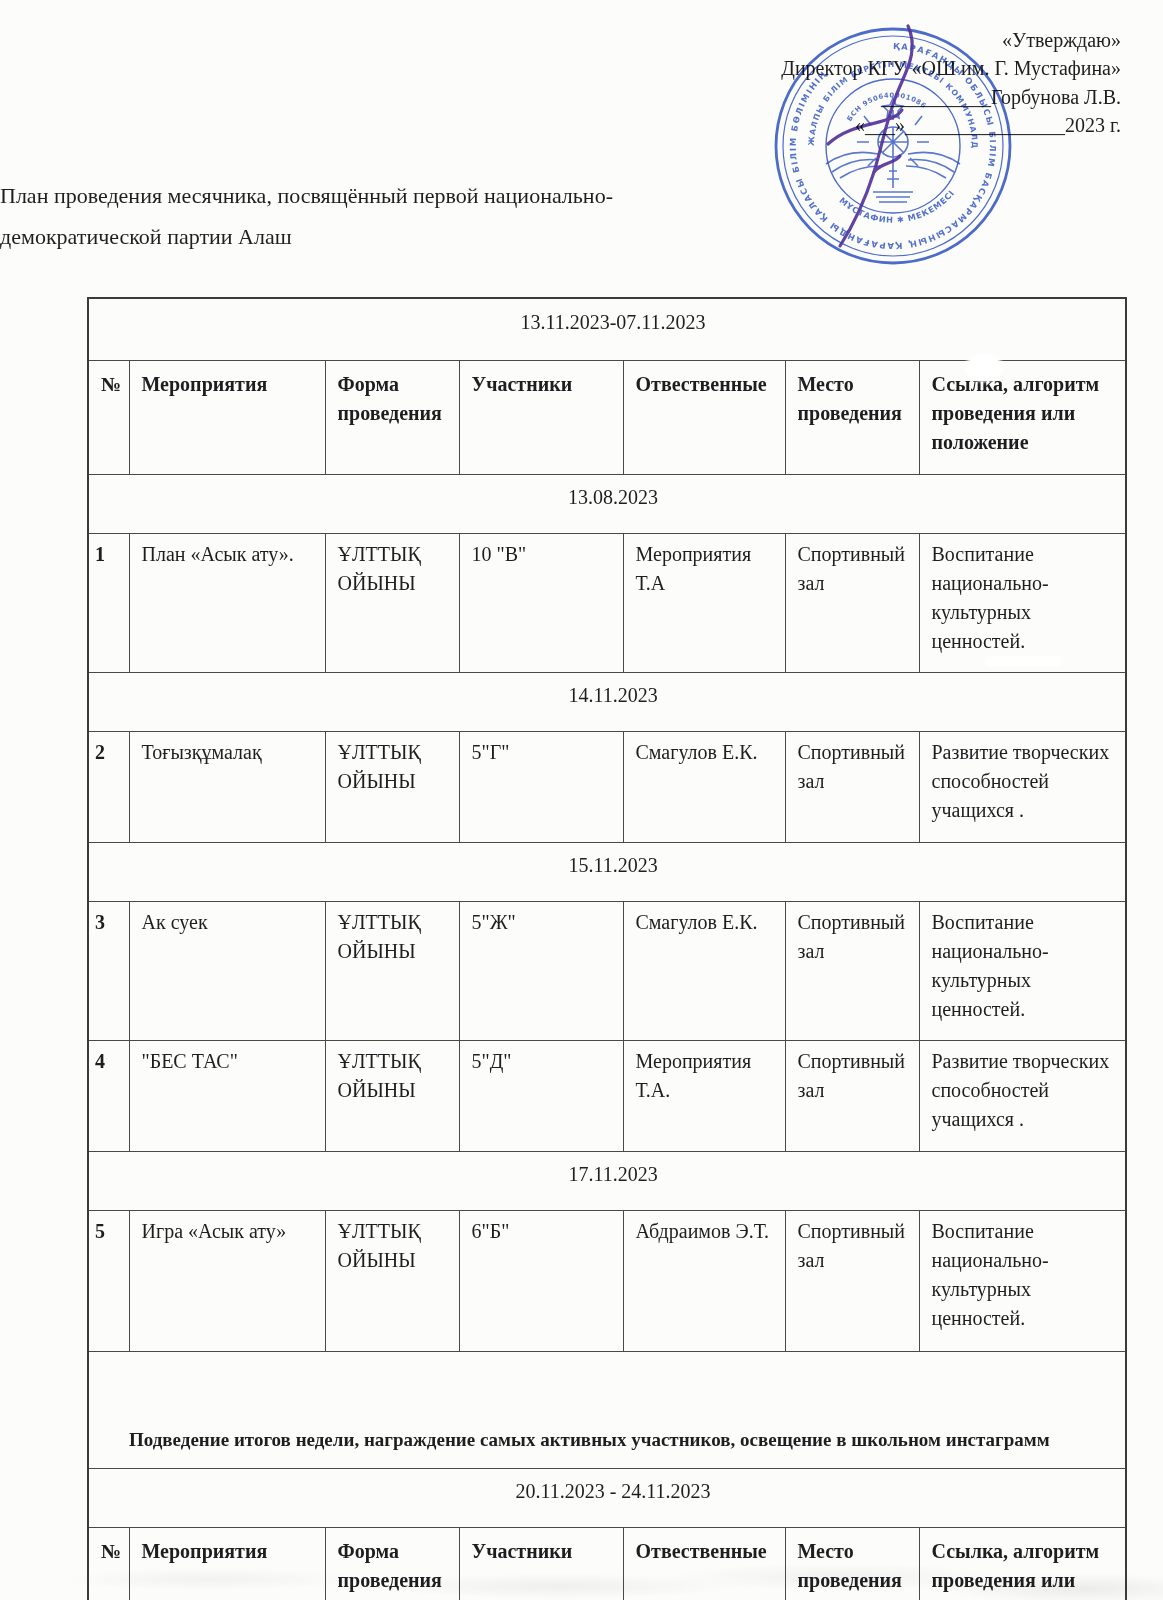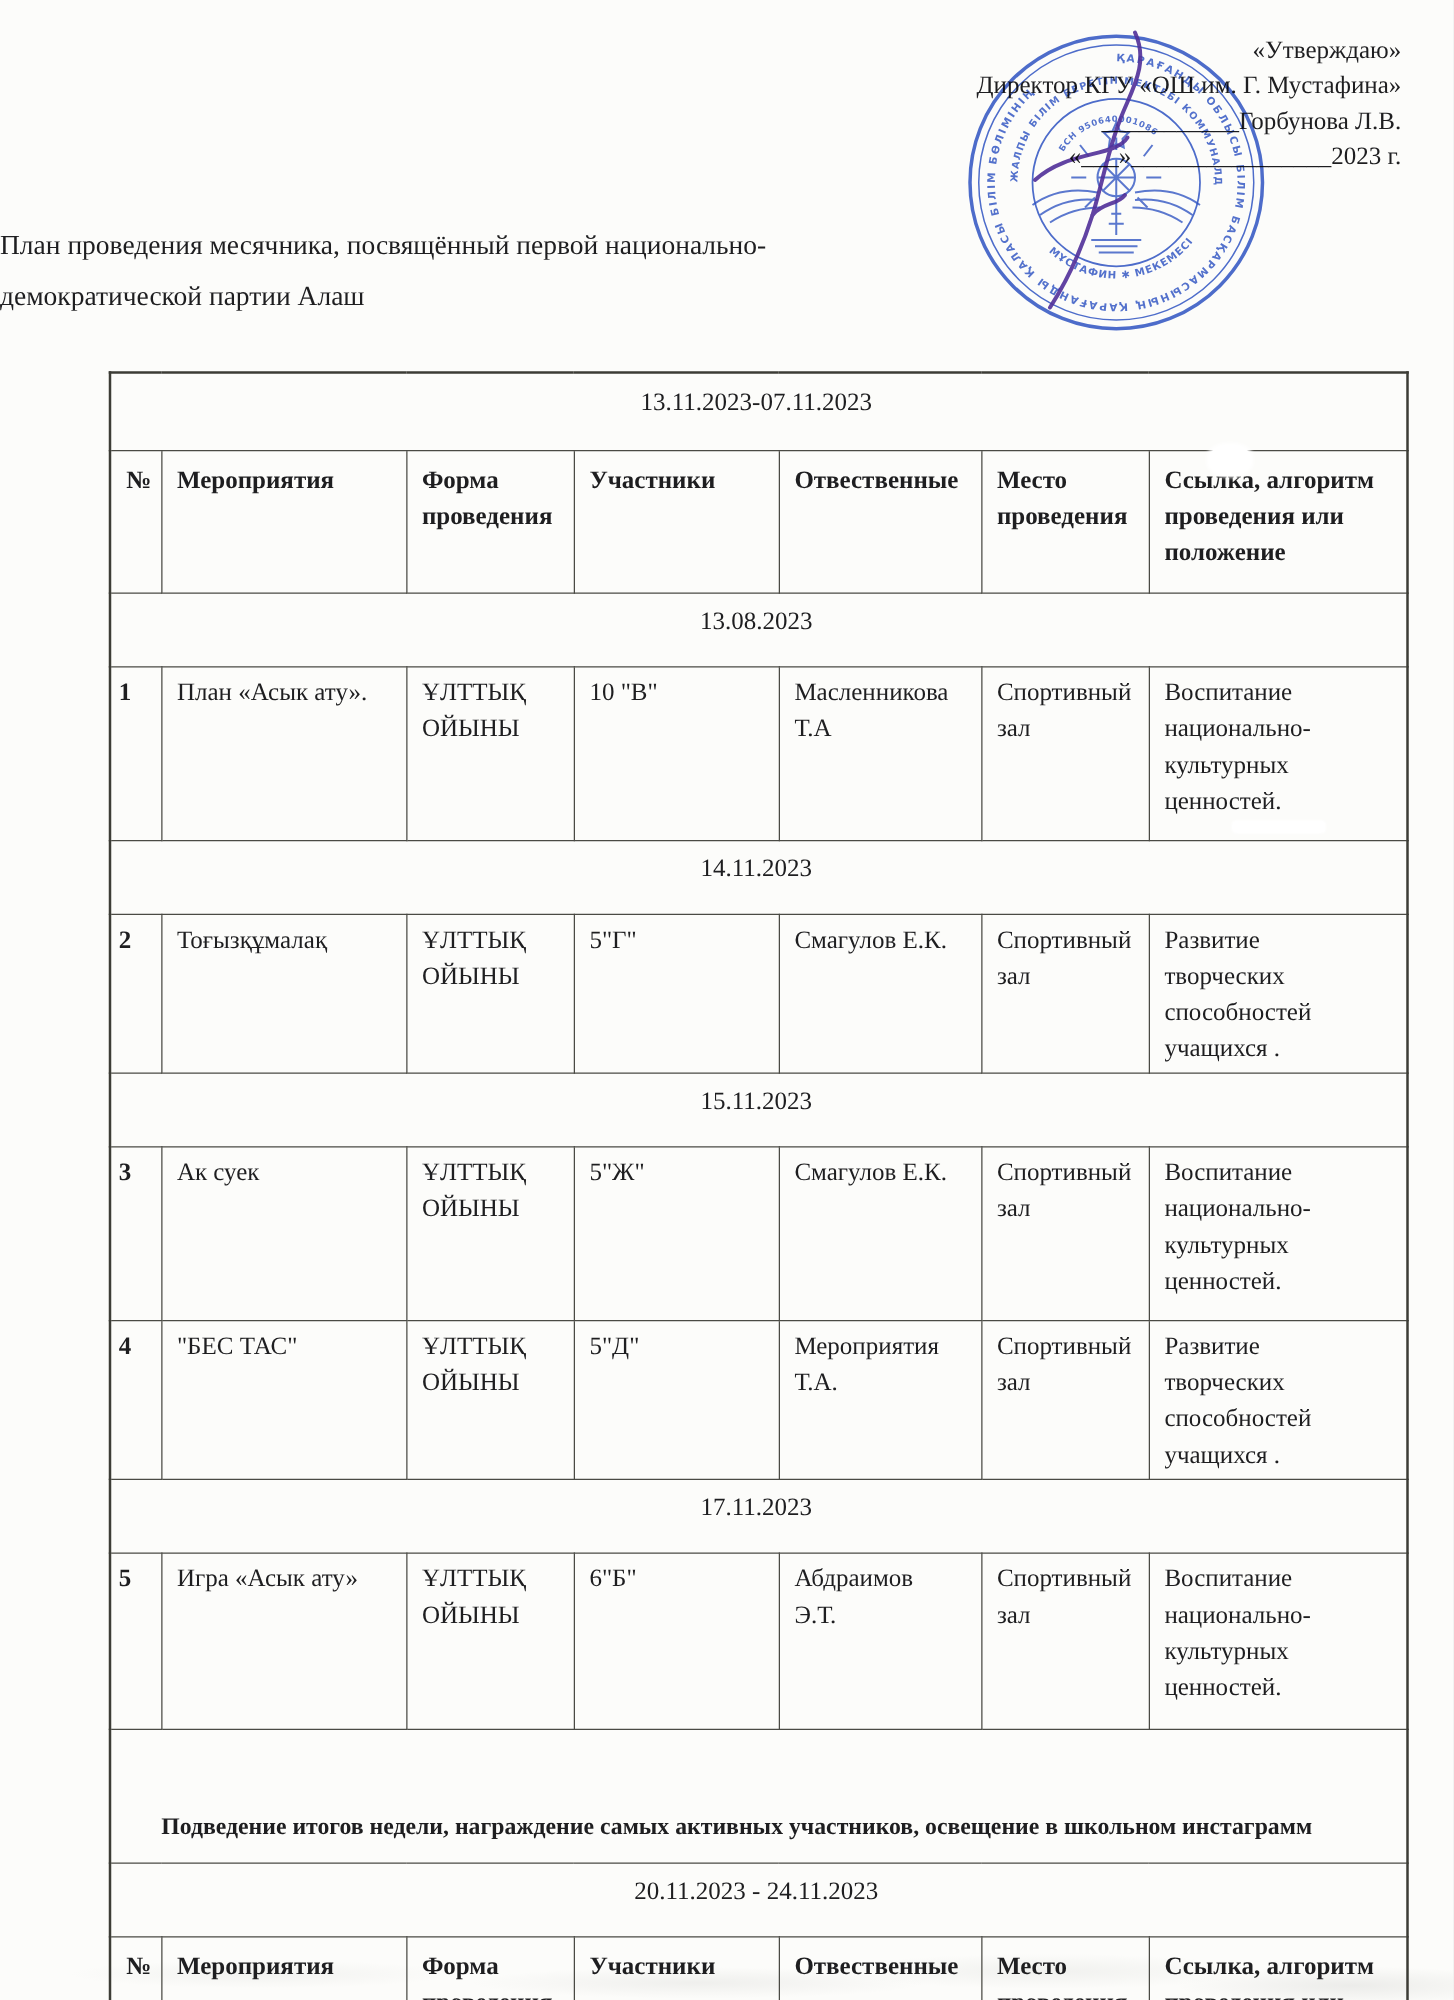--- a/index.html
+++ b/index.html
@@ -31,37 +31,37 @@
   }
   
   .doc-table{
     position:absolute;left:87px;top:297px;width:1038px;
     border-collapse:collapse;table-layout:fixed;
     font-size:20px;z-index:3;
   }
   .doc-table td{
     border:1px solid #4a4a44;
     vertical-align:top;
-    padding:6px 16px 4px 12px;
+    padding:6px 0 4px 12px;
     line-height:1.45;
     overflow:hidden;
   }
   .doc-table{border:2px solid #3c3c36;}
   .head-row td{font-weight:bold;padding-top:9px;}
   .head1 td{height:100px;}
   .head2 td{height:140px;}
   .span-row td{height:48px;text-align:center;padding-top:9px;}
   .date-row td{height:46px;text-align:center;padding-top:8px;}
   .num-cell{font-weight:bold;padding-left:6px !important;padding-right:2px !important;}
   .h128 td{height:128px;}
   .h100 td{height:100px;}
   .h130 td{height:130px;}
   .summary-row td{
     height:88px;vertical-align:bottom;
-    padding:4px 10px 14px 40px;
+    padding:14px 10px 14px 40px;
     font-weight:bold;font-size:19px;
   }
   
   .whiteout-1{
     position:absolute;left:967px;top:356px;width:34px;height:24px;
     background:#ffffff;border-radius:45%;z-index:4;
     box-shadow:0 0 3px 2px rgba(255,255,255,.9);
   }
   .whiteout-2{
     position:absolute;left:986px;top:657px;width:74px;height:9px;
@@ -157,21 +157,21 @@
     </tr>
 
     <tr class="date-row">
       <td colspan="7">13.08.2023</td>
     </tr>
     <tr class="event-row h128">
       <td class="num-cell">1</td>
       <td>План «Асык ату».</td>
       <td>ҰЛТТЫҚ ОЙЫНЫ</td>
       <td>10 "В"</td>
-      <td>Масленникова Т.А</td>
+      <td>Мероприятия Т.А</td>
       <td>Спортивный зал</td>
       <td>Воспитание национально-культурных ценностей.</td>
     </tr>
 
     <tr class="date-row">
       <td colspan="7">14.11.2023</td>
     </tr>
     <tr class="event-row h100">
       <td class="num-cell">2</td>
       <td>Тоғызқұмалақ</td>

